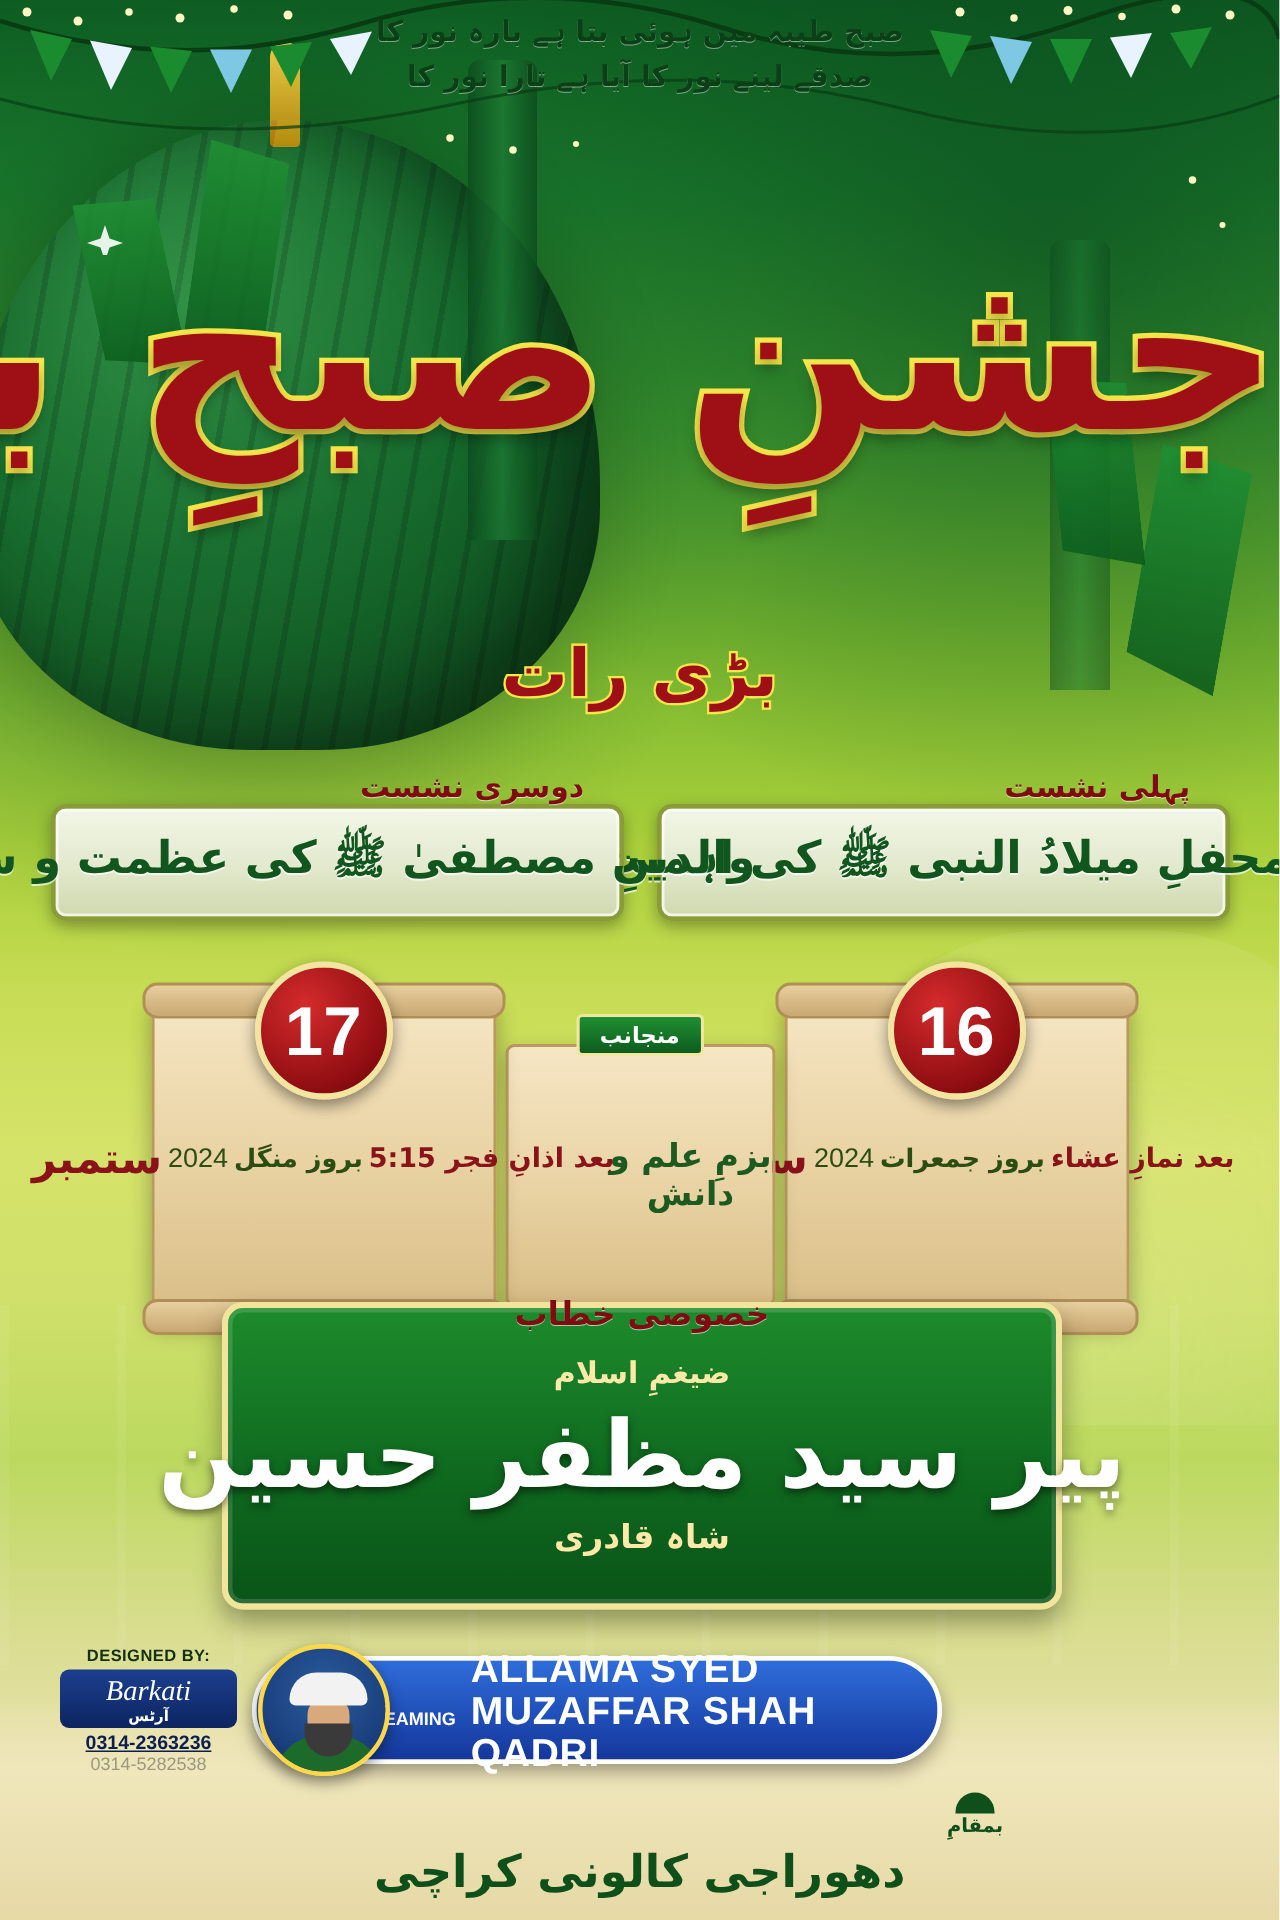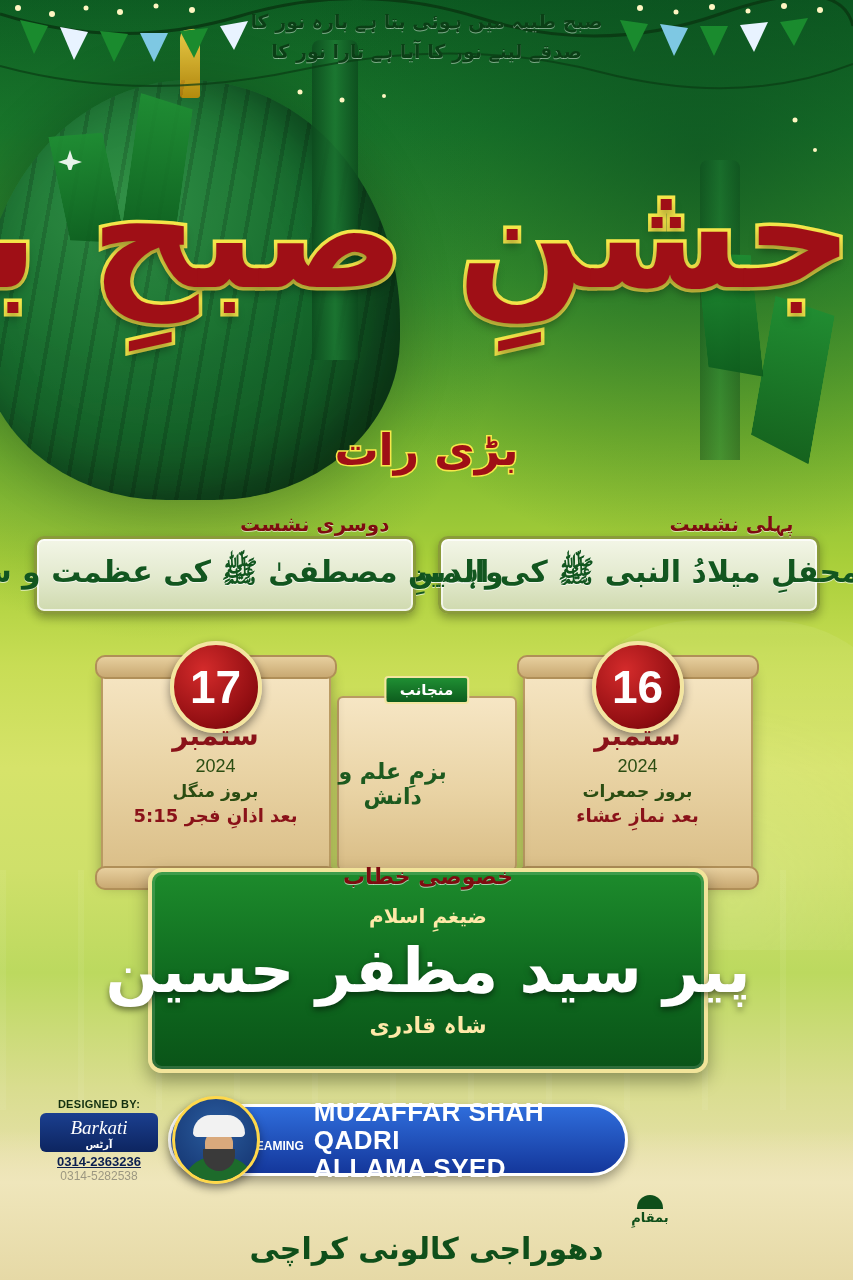--- a/index.html
+++ b/index.html
@@ -196,21 +196,21 @@
     content: "";
     position: absolute; left: -8px; right: -8px; height: 20px;
     background: linear-gradient(180deg, #e7cf9e, #c9a972);
     border: 2px solid #b08f58;
     border-radius: 10px;
   }
   .scroll:before { top: -12px; }
   .scroll:after { bottom: -12px; }
   .scroll-inner {
     position: absolute; inset: 16px 10px;
-    display: flex; flex-direction: column;
+    display: flex; flex-direction: row;
     align-items: center; justify-content: center; gap: 4px;
     text-align: center;
   }
   .scroll-date { font-size: 28px; color: #8a1219; }
   .scroll-day  { font-size: 17px; color: #2b4d12; }
   .scroll-year { font-size: 18px; color: #2b4d12; }
   .scroll-time { font-size: 18px; color: #8a1219; }
 
   .badge {
     position: absolute; top: -26px; left: 50%;
@@ -226,21 +226,21 @@
   }
 
   .mid-scroll {
     position: relative;
     width: 180px; height: 175px;
     margin-top: 66px;
     background: linear-gradient(180deg, #f6e6c4 0%, #e9d3a4 55%, #d9bd86 100%);
     border: 2px solid #b99a62;
     border-radius: 6px;
     box-shadow: 0 6px 14px rgba(0,0,0,0.25);
-    display: flex; align-items: center; justify-content: flex-start;
+    display: flex; align-items: center; justify-content: flex-end;
   }
   .mid-scroll .lines {
     text-align: center; color: #1d5a1f;
   }
   .mid-scroll .l1 { font-size: 22px; }
   .mid-scroll .l2 { font-size: 22px; }
   .mid-tag {
     position: absolute; top: -22px; left: 50%;
     transform: translateX(-50%);
     padding: 3px 14px;
@@ -514,22 +514,22 @@
     <div class="phone2">0314-5282538</div>
   </div>
 
   <div class="livebar">
     <div class="fb">f</div>
     <div class="ltag">
       <div>LIVE</div>
       <div>STREAMING</div>
     </div>
     <div class="names">
+      <div>ALLAMA SYED</div>
       <div>MUZAFFAR SHAH QADRI</div>
-      <div>ALLAMA SYED</div>
     </div>
   </div>
   <div class="avatar">
     <div class="body"></div>
     <div class="face"></div>
     <div class="beard"></div>
     <div class="turban"></div>
   </div>
 
   <div class="footer">

